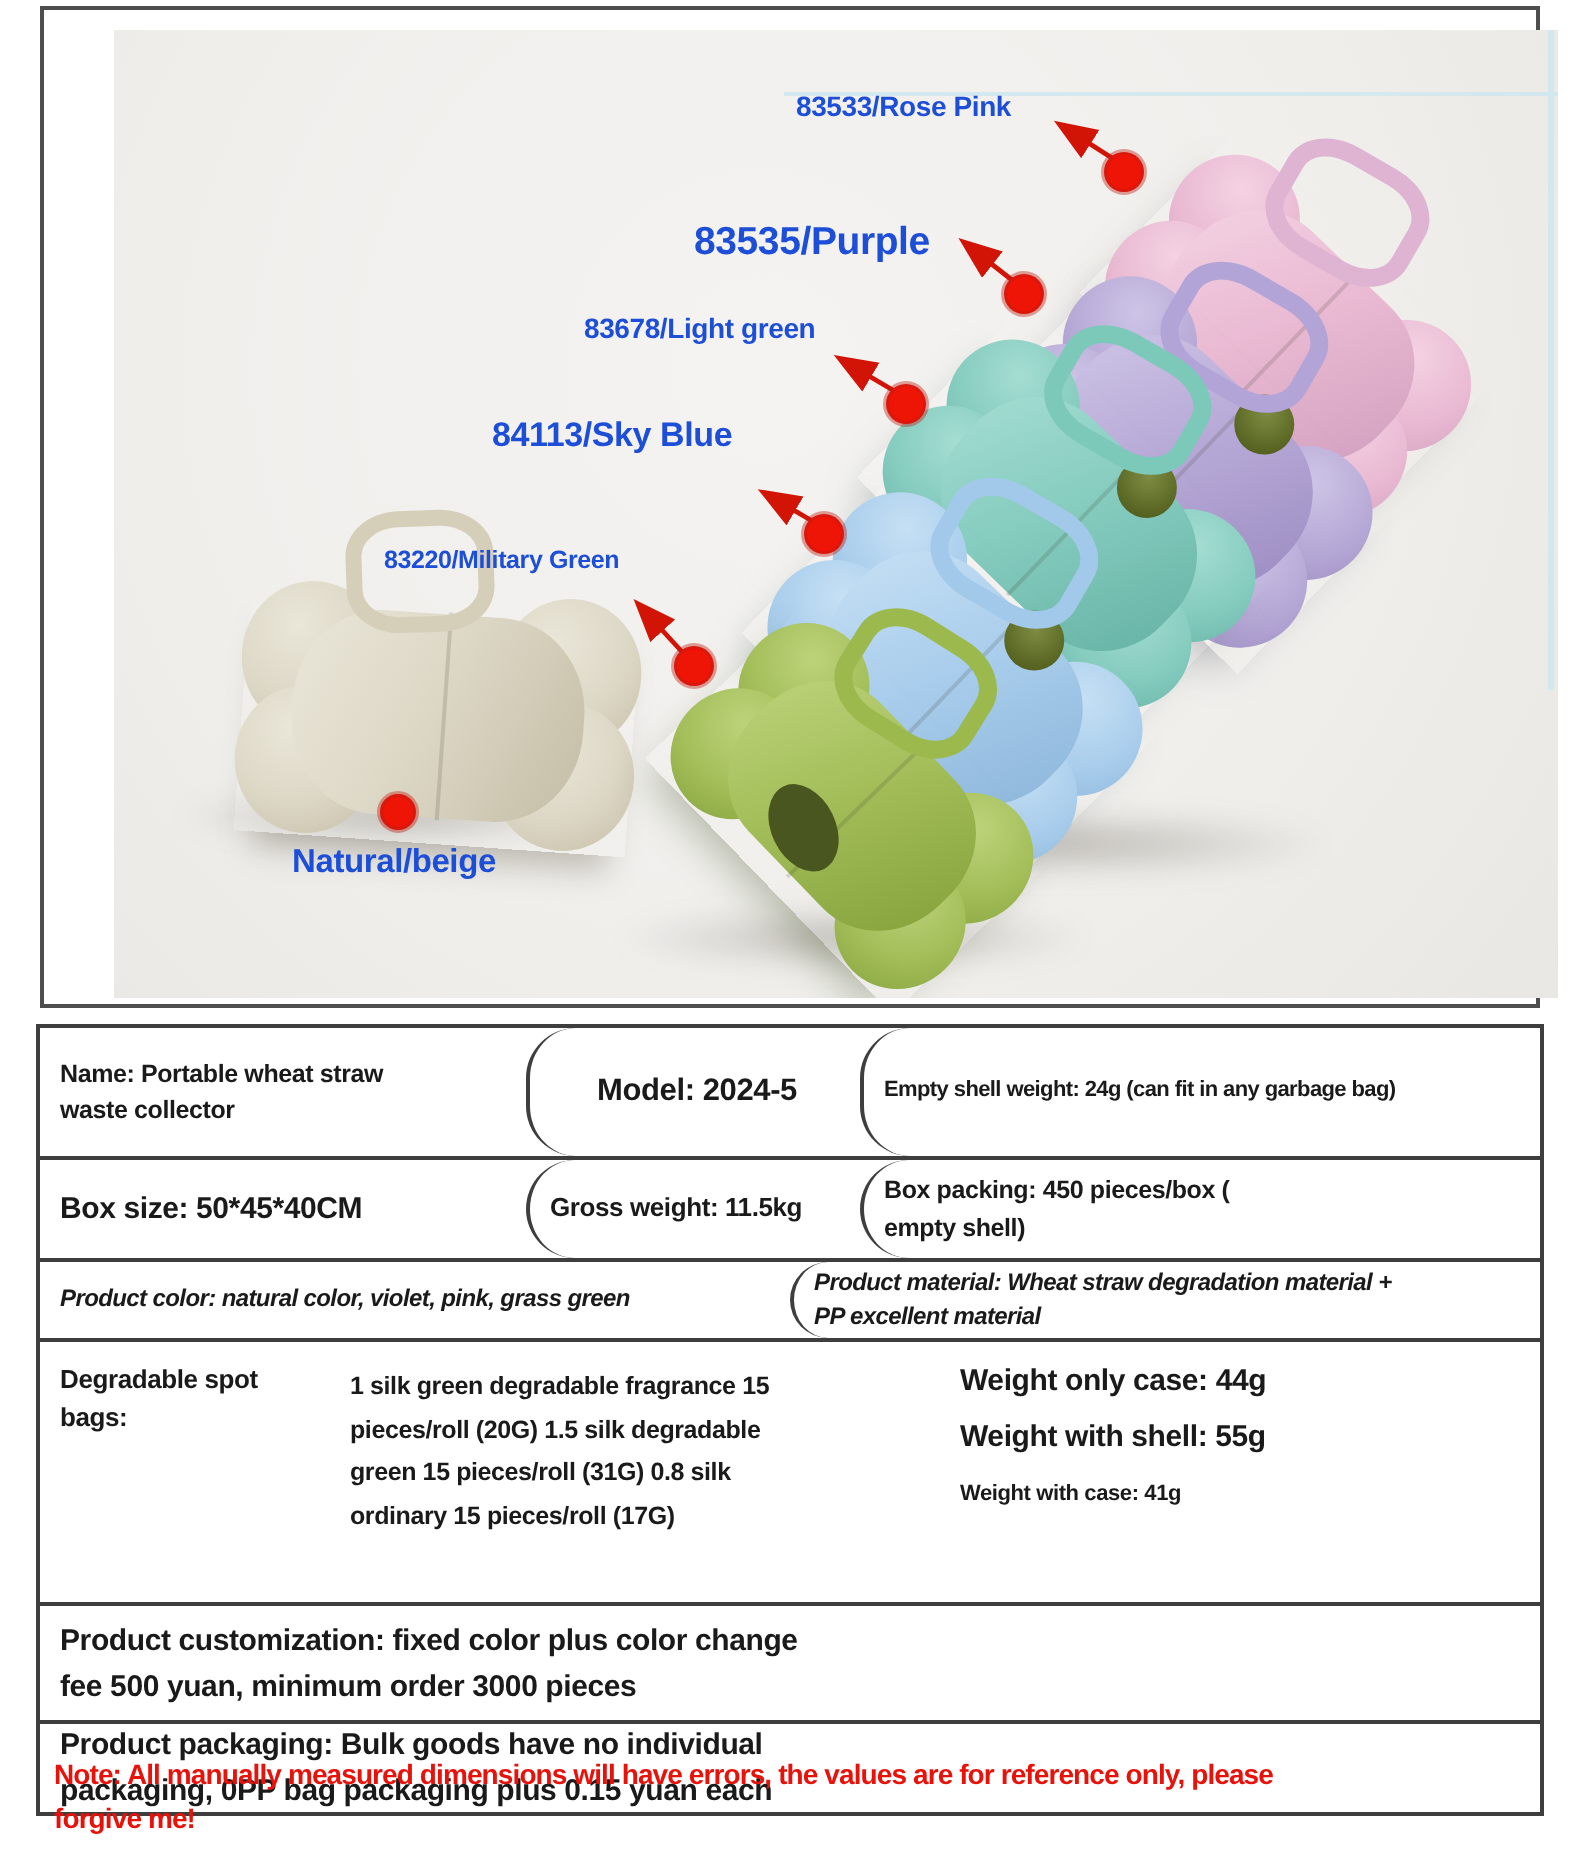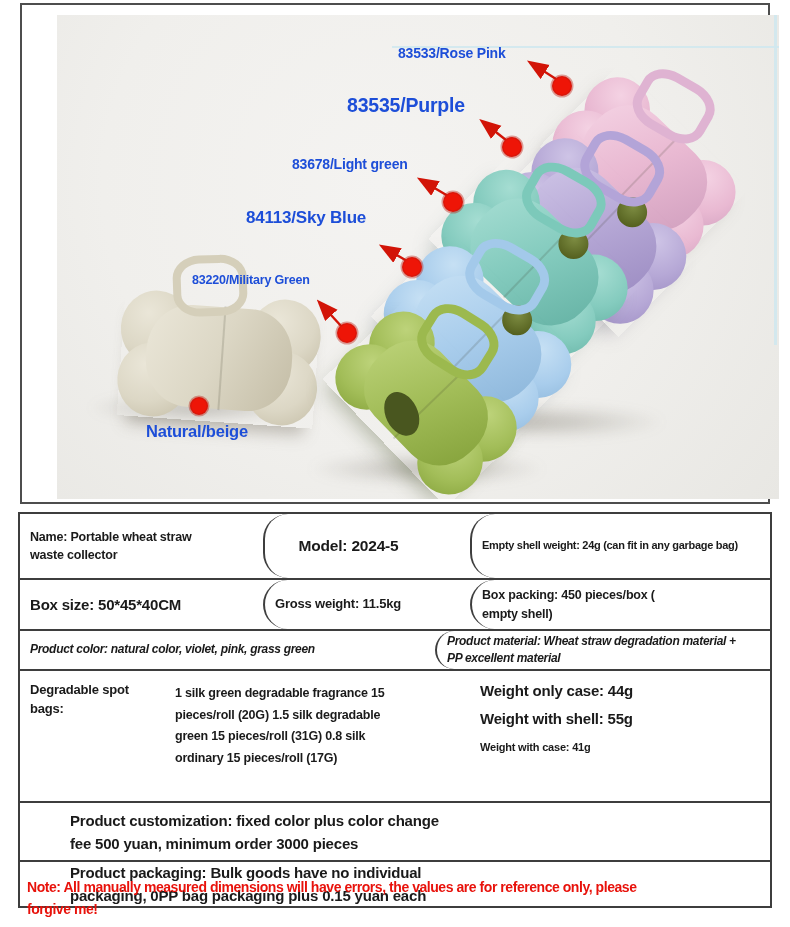--- a/index.html
+++ b/index.html
@@ -56,37 +56,37 @@
              box-shadow:0 14px 20px -8px rgba(95,105,70,.4); }
   .p-beige { --b:#dcd7c5; --l:#eae6d8; --d:#c4bda6; --h:#d5cfba;
              left:64px;  top:279px; width:196px; height:128px; transform:rotate(4deg); z-index:10;
              box-shadow:0 16px 16px -9px rgba(118,112,98,.42); }
   .p-beige .handle { left:24%; top:-30%; width:38%; height:48%; border-width:8px; transform:rotate(-6deg); }
 
   
   .overlay { position:absolute; left:0; top:0; width:790px; height:510px; z-index:20; pointer-events:none; }
   .plabel { position:absolute; z-index:30; font-weight:bold; color:#1d4ed8; letter-spacing:-0.2px; white-space:nowrap; }
   .pl0 { left:398px; top:45px;  font-size:14px; }
-  .pl1 { left:347px; top:94px;  font-size:19.5px; }
+  .pl1 { left:347px; top:110px;  font-size:19.5px; }
   .pl2 { left:292px; top:156px; font-size:14px; }
   .pl3 { left:246px; top:208px; font-size:17px; }
   .pl4 { left:192px; top:273px; font-size:12.5px; }
   .pl5 { left:146px; top:422px; font-size:16.5px; }
 
   
   .spec { position:absolute; left:18px; top:512px; width:754px; border:2px solid #3e3e3e;
           background:#ffffff; z-index:5; color:#1a1a1a; }
   .row { display:flex; border-top:2px solid #3e3e3e; position:relative; }
   .row:first-child { border-top:none; }
   .cell { display:flex; align-items:center; padding:4px 8px 4px 10px; font-weight:bold;
           white-space:pre; line-height:1.45; letter-spacing:-0.2px; }
   .cell + .cell { border-left:2px solid #3e3e3e;border-radius:25px; }
   .r1 { height:64px; }  .r2 { height:51px; }  .r3 { height:40px;font-style:italic; }
   .r4 { height:132px; } .r5 { height:59px; }  .r6 { height:46px; }
-  .w243 { flex:0 0 243px; } .w167 { flex:0 0 167px; } .w375 { flex:0 0 375px; } .grow { flex:1 1 auto;margin-left:40px; }
+  .w243 { flex:0 0 243px; } .w167 { flex:0 0 167px; } .w375 { flex:0 0 375px; } .grow { flex:1 1 auto; }
   .fs-name    { font-size:12.5px; }
   .fs-model   { font-size:15.5px; justify-content:center; }
   .fs-empty   { font-size:11px; letter-spacing:-0.3px; }
   .fs-boxsize { font-size:15px; }
   .fs-gross   { font-size:13px; }
   .fs-packing { font-size:12.5px; }
   .fs-colmat  { font-size:12px; letter-spacing:-0.3px; }
   .deg-label  { position:absolute; left:10px;  top:10px; font-weight:bold; font-size:13px;
                 line-height:1.45; white-space:pre; letter-spacing:-0.2px; }
   .deg-desc   { position:absolute; left:155px; top:12px; font-weight:bold; font-size:12.5px;

